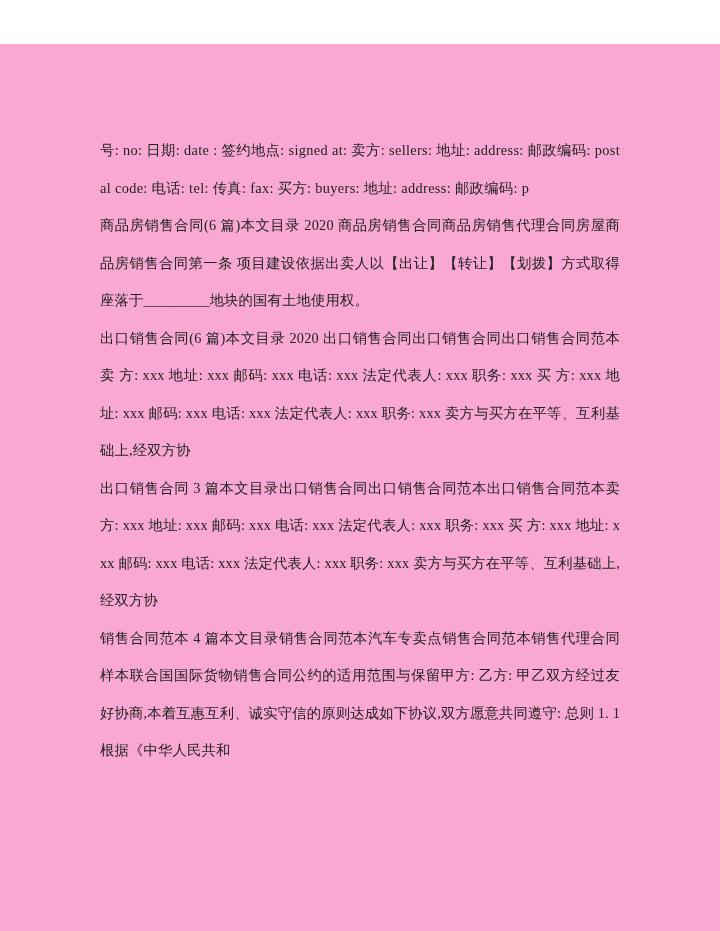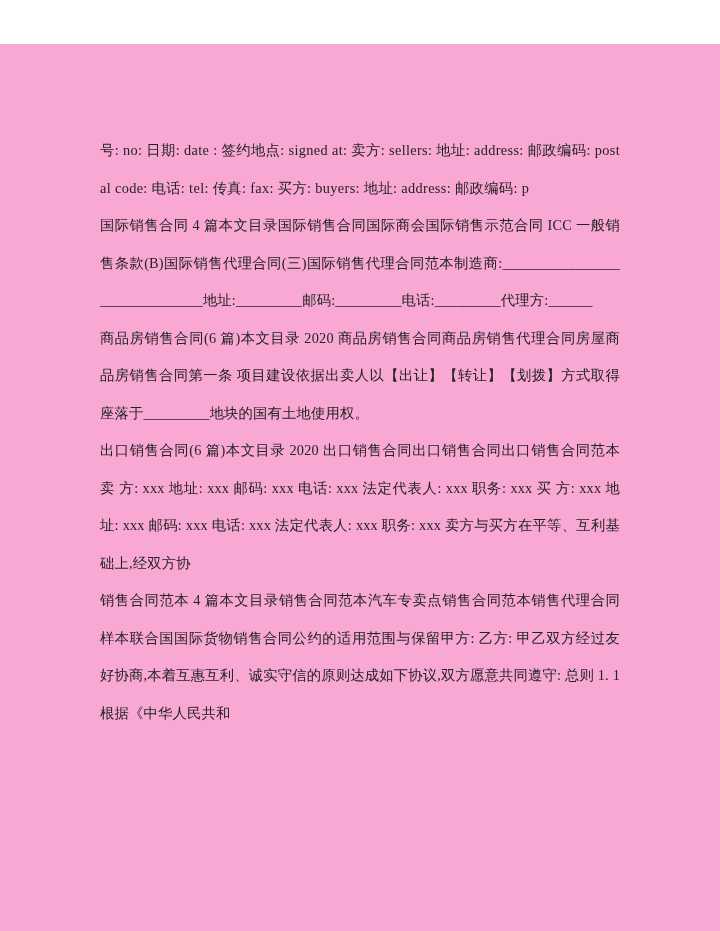--- a/index.html
+++ b/index.html
@@ -47,24 +47,24 @@
   }
 </style>
 </head>
 <body>
 
 <div class="page">
   <div class="doc-body">
 
     <p class="para p-mono">号:  no: 日期:  date : 签约地点:  signed at: 卖方: sellers: 地址: address:  邮政编码: postal code: 电话: tel: 传真: fax: 买方: buyers: 地址: address:  邮政编码: p</p>
 
-    <p class="para">国际销售合同 4 篇本文目录国际销售合同国际商会国际销售示范合同 ICC 一般销售条款(B)国际销售代理合同(三)国际销售代理合同范本制造商:______________________________地址:_________邮码:_________电话:_________代理方:______</p>
 
     <p class="para">商品房销售合同(6 篇)本文目录 2020 商品房销售合同商品房销售代理合同房屋商品房销售合同第一条 项目建设依据出卖人以【出让】【转让】【划拨】方式取得座落于_________地块的国有土地使用权。</p>
 
     <p class="para">出口销售合同(6 篇)本文目录 2020 出口销售合同出口销售合同出口销售合同范本卖 方: xxx 地址: xxx 邮码: xxx 电话: xxx 法定代表人: xxx 职务: xxx 买 方: xxx 地址: xxx 邮码: xxx 电话: xxx 法定代表人: xxx 职务: xxx 卖方与买方在平等、互利基础上,经双方协</p>
 
 
+    <p class="para">出口销售合同 3 篇本文目录出口销售合同出口销售合同范本出口销售合同范本卖方: xxx 地址: xxx 邮码: xxx 电话: xxx 法定代表人: xxx 职务: xxx 买 方: xxx 地址: xxx 邮码: xxx 电话: xxx 法定代表人: xxx 职务: xxx 卖方与买方在平等、互利基础上,经双方协</p>
 
     <p class="para">销售合同范本 4 篇本文目录销售合同范本汽车专卖点销售合同范本销售代理合同样本联合国国际货物销售合同公约的适用范围与保留甲方: 乙方: 甲乙双方经过友好协商,本着互惠互利、诚实守信的原则达成如下协议,双方愿意共同遵守: 总则 1. 1 根据《中华人民共和</p>
 
   </div>
 </div>
 
 </body></html>

